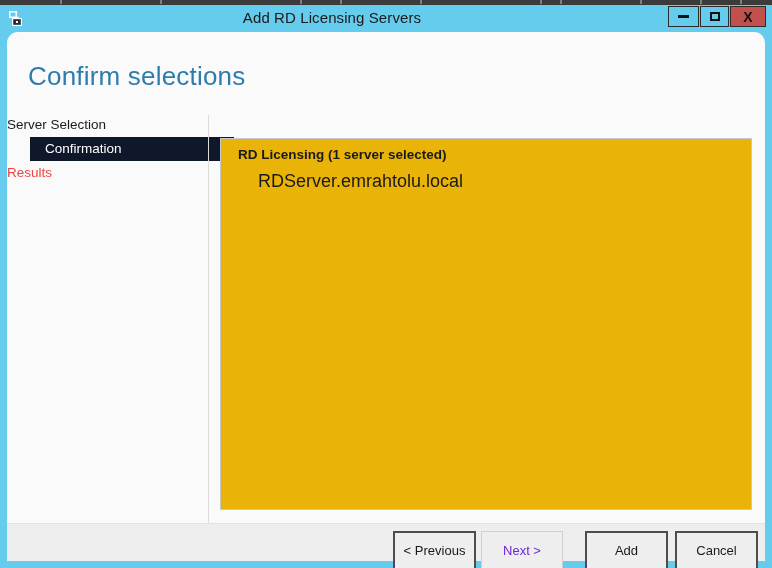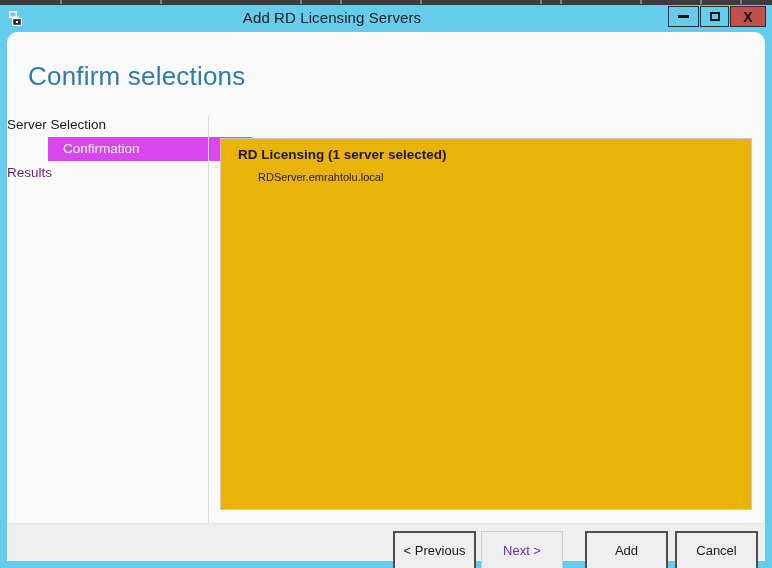--- a/index.html
+++ b/index.html
@@ -136,28 +136,28 @@
   }
   .nav-item {
     height: 24px;
     line-height: 24px;
     font-size: 13.5px;
     color: #1a1a1a;
     box-sizing: border-box;
     white-space: nowrap;
   }
   .nav-item.selected {
-    margin-left: 41px;
+    margin-left: 23px;
     padding-left: 15px;
     width: 204px;
-    background: #d946ef;
+    background: #0f172a;
     color: #ffffff;
   }
   .nav-item.disabled {
-    color: #701a75;
+    color: #ef4444;
   }
   #nav-divider {
     position: absolute;
     left: 201px;
     top: 83px;
     width: 1px;
     height: 428px;
     background: #dcdcdc;
   }
 
@@ -187,21 +187,21 @@
     top: 8px;
     font-size: 13.5px;
     font-weight: bold;
     color: #1a1a1a;
     white-space: nowrap;
   }
   #server-entry {
     position: absolute;
     left: 37px;
     top: 32px;
-    font-size: 11px;
+    font-size: 18px;
     color: #1a1a1a;
     white-space: nowrap;
   }
 
   
   #footer {
     position: absolute;
     left: 7px;
     top: 518px;
     width: 758px;

